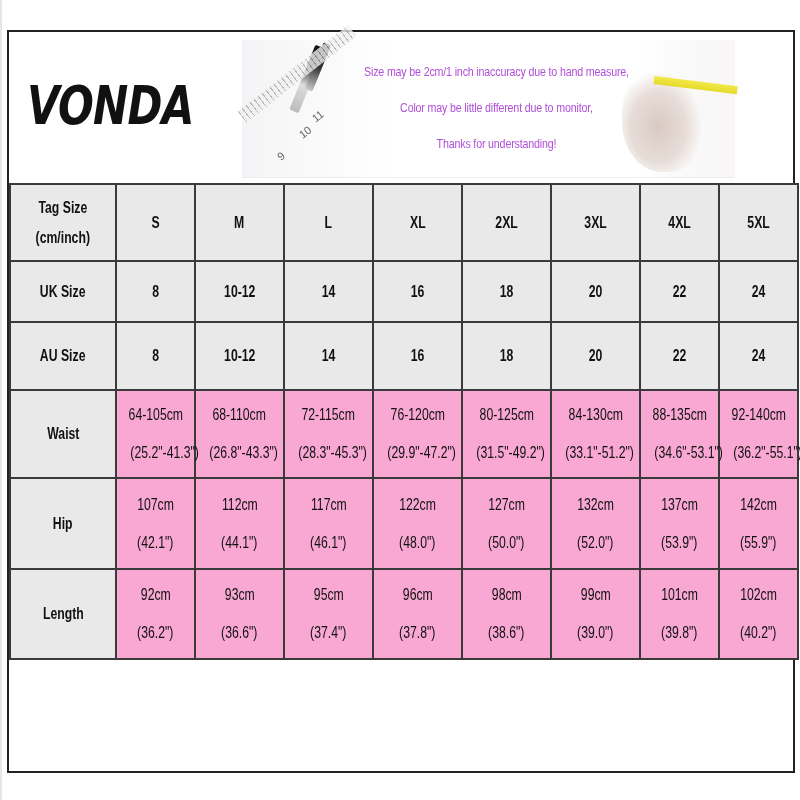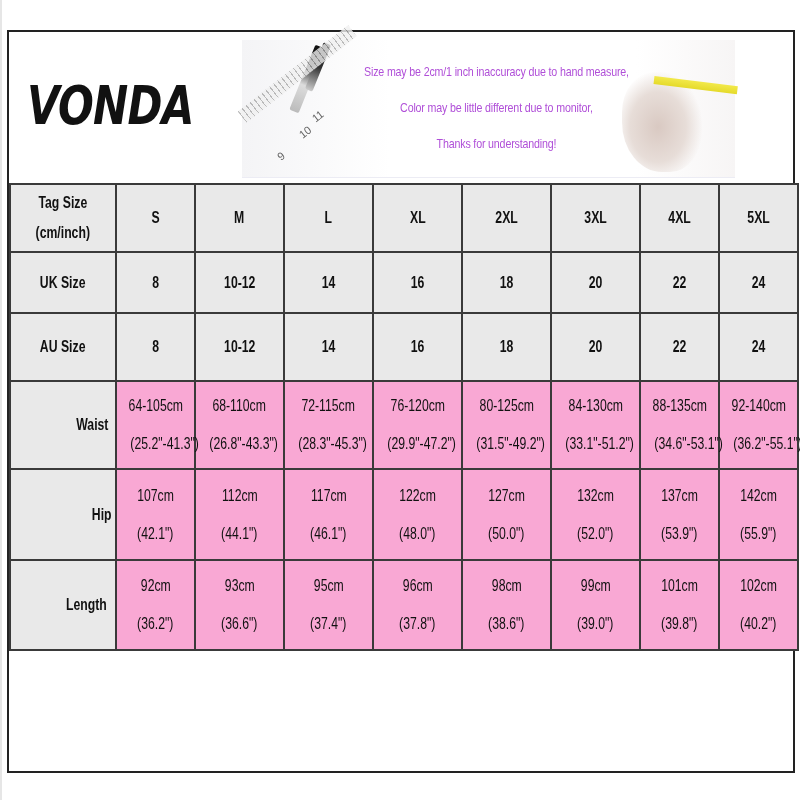--- a/index.html
+++ b/index.html
@@ -60,21 +60,21 @@
   }
   table.size-table td {
     border: 2px solid #3a3a3a; text-align: center; vertical-align: middle; padding: 0;
     font-weight: bold; font-size: 17px; color: #111;
   }
   table.size-table td .t {
     display: inline-block; transform: scaleX(0.72); white-space: nowrap;
   }
   tr.size-row td { background: #e9e9e9; }
   tr.measure-row td { background: #f9a8d4; font-weight: normal; font-size: 17px; }
-  tr.measure-row td.label { background: #e9e9e9; font-weight: bold; text-align: right; }
+  tr.measure-row td.label { background: #e9e9e9; font-weight: bold; }
   .line { display: block; line-height: 38px; }
   .line .t { transform: scaleX(0.72); }
 </style>
 </head>
 <body>
 
 <div class="left-rule"></div>
 
 <div class="sheet">
   <div class="banner">
@@ -102,21 +102,21 @@
         <col style="width:79px">
         <col style="width:89px">
         <col style="width:89px">
       <col style="width:89px">
         <col style="width:89px">
         <col style="width:89px">
         <col style="width:79px">
         <col style="width:79px">
     </colgroup>
     <tbody>
-        <tr class="size-row" style="height:68px">
+        <tr class="size-row" style="height:77px">
       <td>
         <span class="line" style="line-height:30px"><span class="t">Tag Size</span></span>
         <span class="line" style="line-height:30px"><span class="t">(cm/inch)</span></span>
       </td>
       <td><span class="t">S</span></td>
       <td><span class="t">M</span></td>
       <td><span class="t">L</span></td>
       <td><span class="t">XL</span></td>
       <td><span class="t">2XL</span></td>
       <td><span class="t">3XL</span></td>

